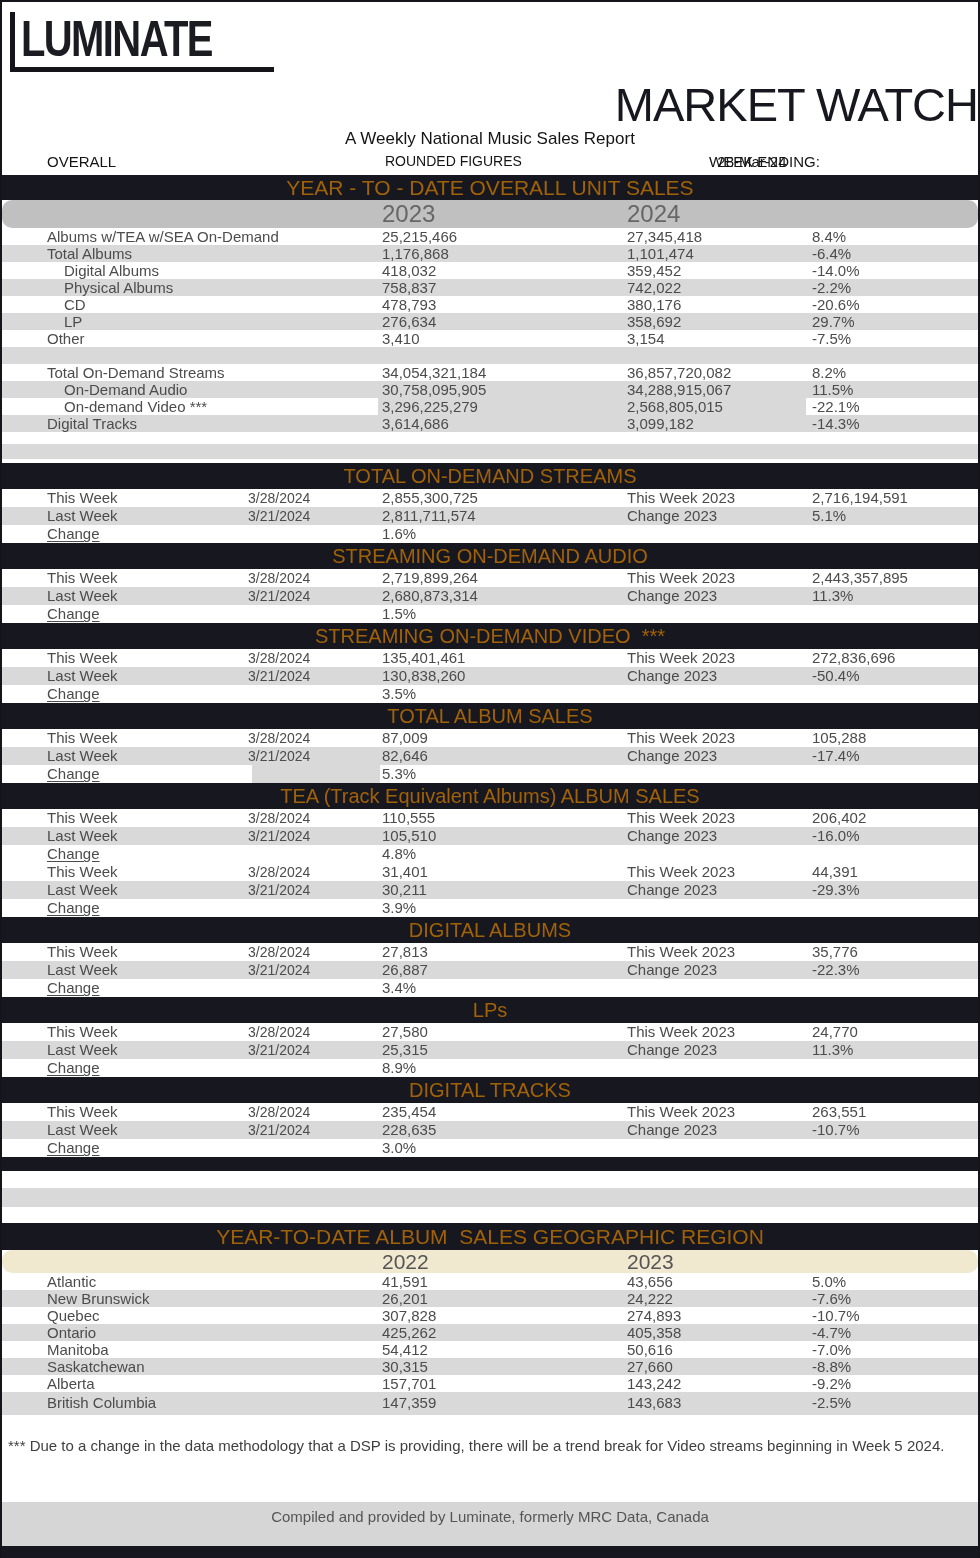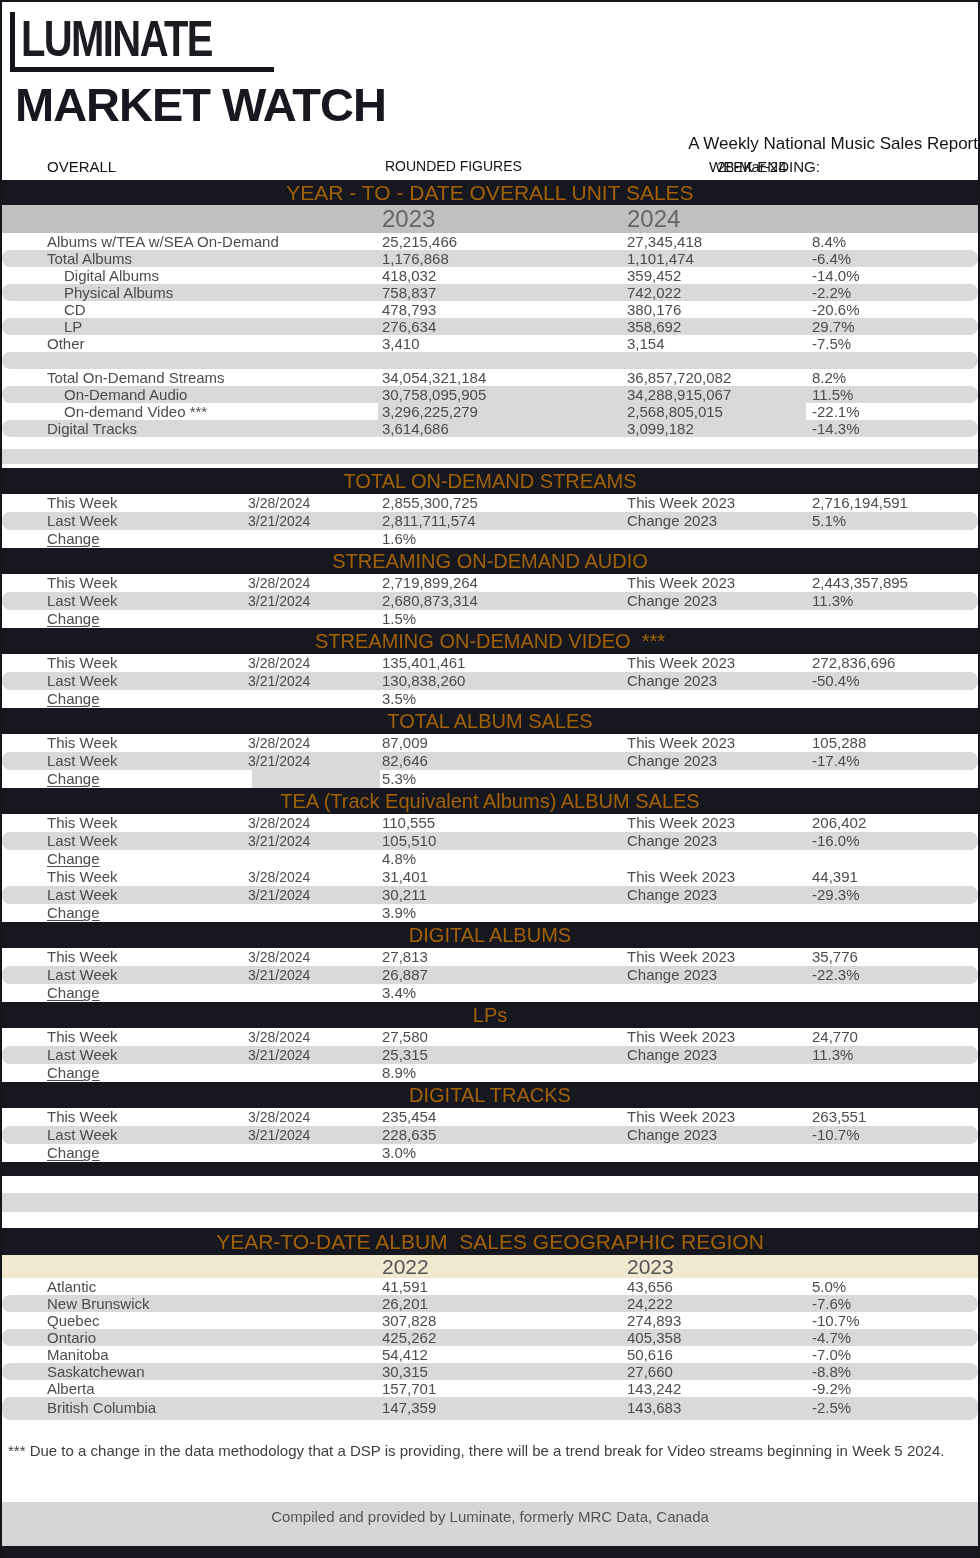--- a/index.html
+++ b/index.html
@@ -15,43 +15,43 @@
   .logo-box {
     align-self:flex-start; margin:10px 0 0 8px;
     border-left:5px solid #14141a; border-bottom:5px solid #14141a;
     padding:2px 14px 3px 6px;
   }
   .logo-box span{
     display:inline-block; font-weight:900; font-size:50px; line-height:1;
     letter-spacing:-2px; color:#1b1b22; transform:scaleX(0.8); transform-origin:left center;
     white-space:nowrap;
   }
-  .title { text-align:left; font-weight:700; font-size:47px; letter-spacing:-1px;
+  .title { text-align:right; font-weight:400; font-size:47px; letter-spacing:-1px;
     color:#17171f; margin-top:8px; line-height:1.05;margin-left:13px; }
-  .subtitle { text-align:right; font-size:17px; color:#141414; margin-top:5px; }
+  .subtitle { text-align:center; font-size:17px; color:#141414; }
   .meta { position:relative; height:20px; margin-top:4px; margin-bottom:2px;
     font-size:15px; color:#141414; }
   .meta span { position:absolute; white-space:nowrap; }
   .meta .m-left { left:45px; }
   .meta .m-center { left:383px; font-size:14px; }
   .meta .m-right { left:707px; }
   
   .band { flex:0 0 auto; background:#17171f; color:#a16207; text-align:center; white-space:pre; }
   .ytd-band { height:25px; line-height:25px; font-size:21px; }
   .stat-band { height:26px; line-height:26px; font-size:20px; }
   .geo-band { height:27px; line-height:27px; font-size:21px; }
   .sep-band { height:14px; }
   
   .years { position:relative; flex:0 0 auto; background:#c0c0c0; color:#666;
-    height:28px; line-height:28px; font-size:24px; }
+    height:28px; line-height:28px; font-size:24px;border-radius:10px; }
   .years span { position:absolute; white-space:nowrap; }
   .geo-years { background:#f1e8d0; color:#555; height:23px; line-height:23px; font-size:21px; }
   
   .r { position:relative; flex:0 0 auto; height:17px; line-height:17px;
-    font-size:15px; color:#4c4c4c;border-radius:8px; }
+    font-size:15px; color:#4c4c4c; }
   .stat .r { height:18px; line-height:18px; }
   .r.tall { height:23px; line-height:21px; }
   .r.gray { background:#d9d9d9; }
   .cell { position:absolute; white-space:nowrap; z-index:1; }
   .l1 { left:45px; } .l2 { left:62px; }
   .cdate { left:246px; font-size:14px; }
   .cv  { left:380px; }
   .cl2 { left:625px; }
   .cv2 { left:810px; }
   .y1 { left:380px; } .y2 { left:625px; }

